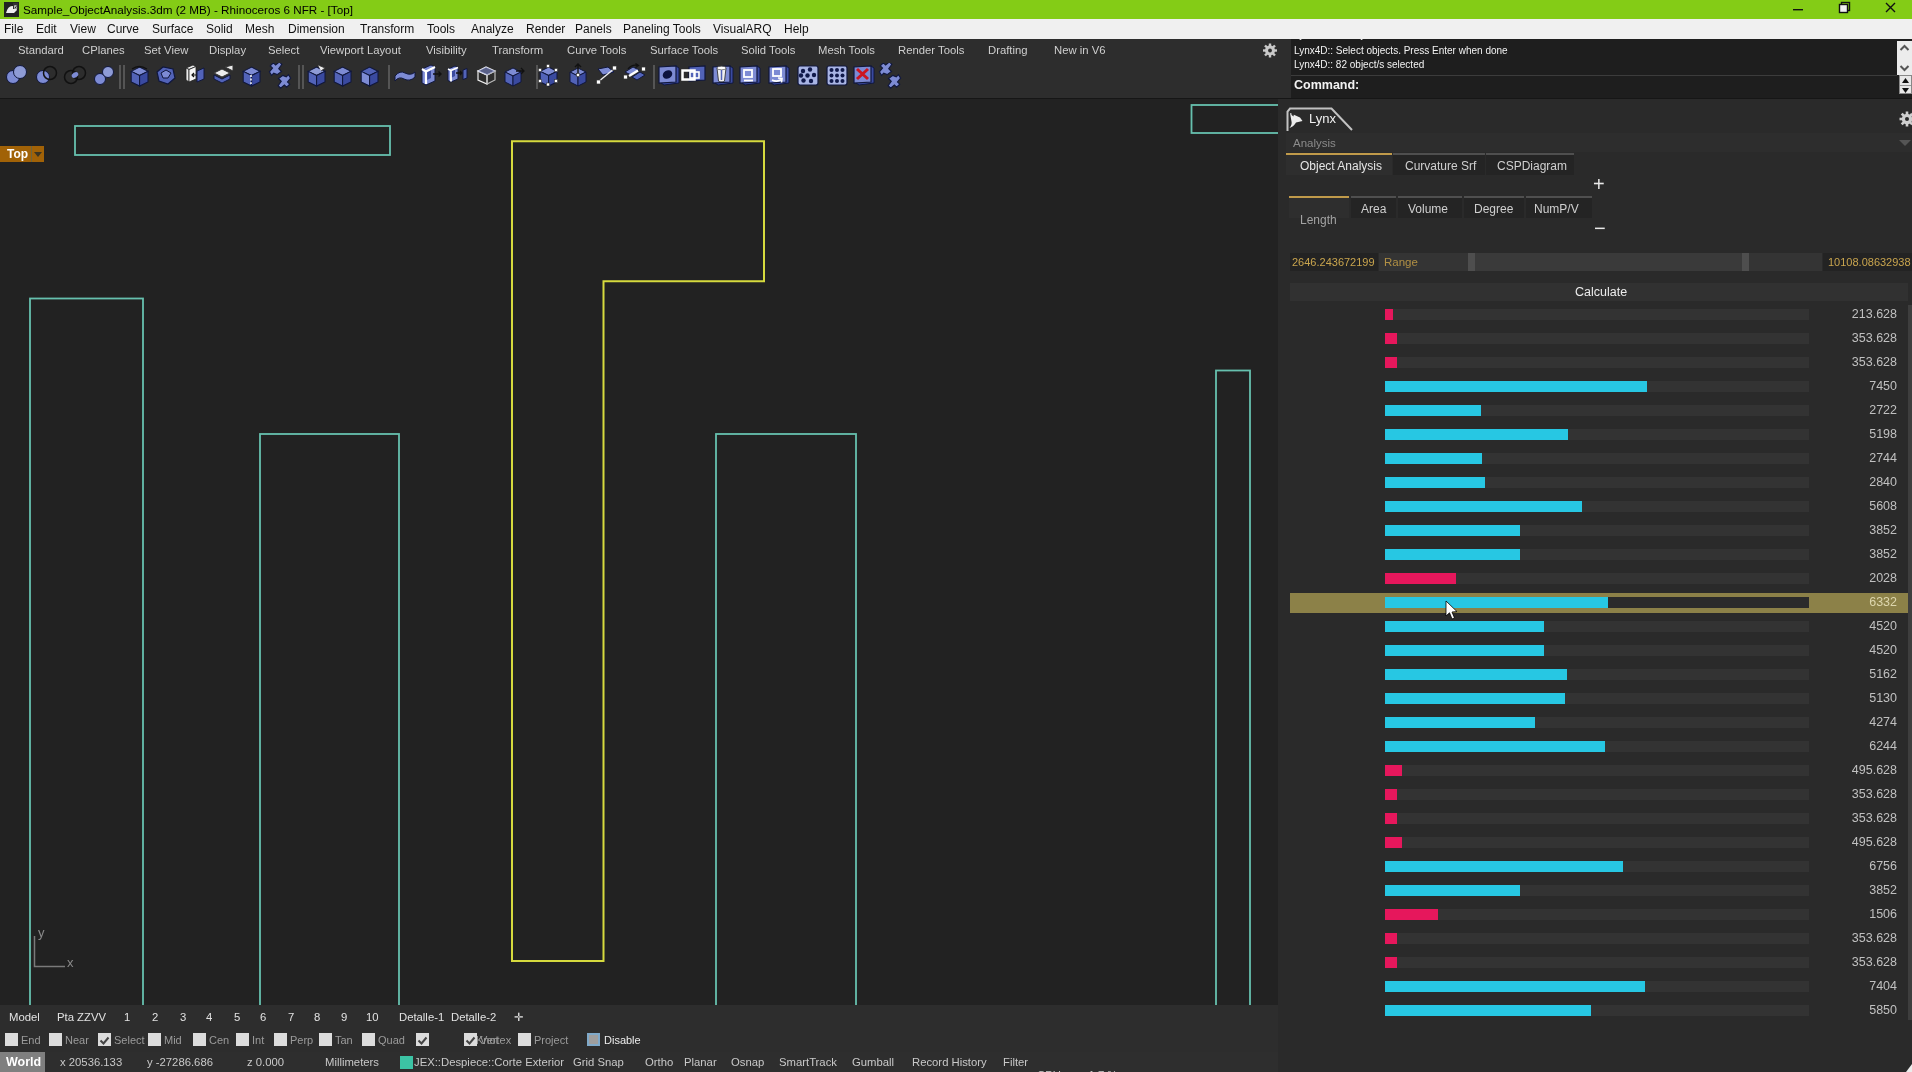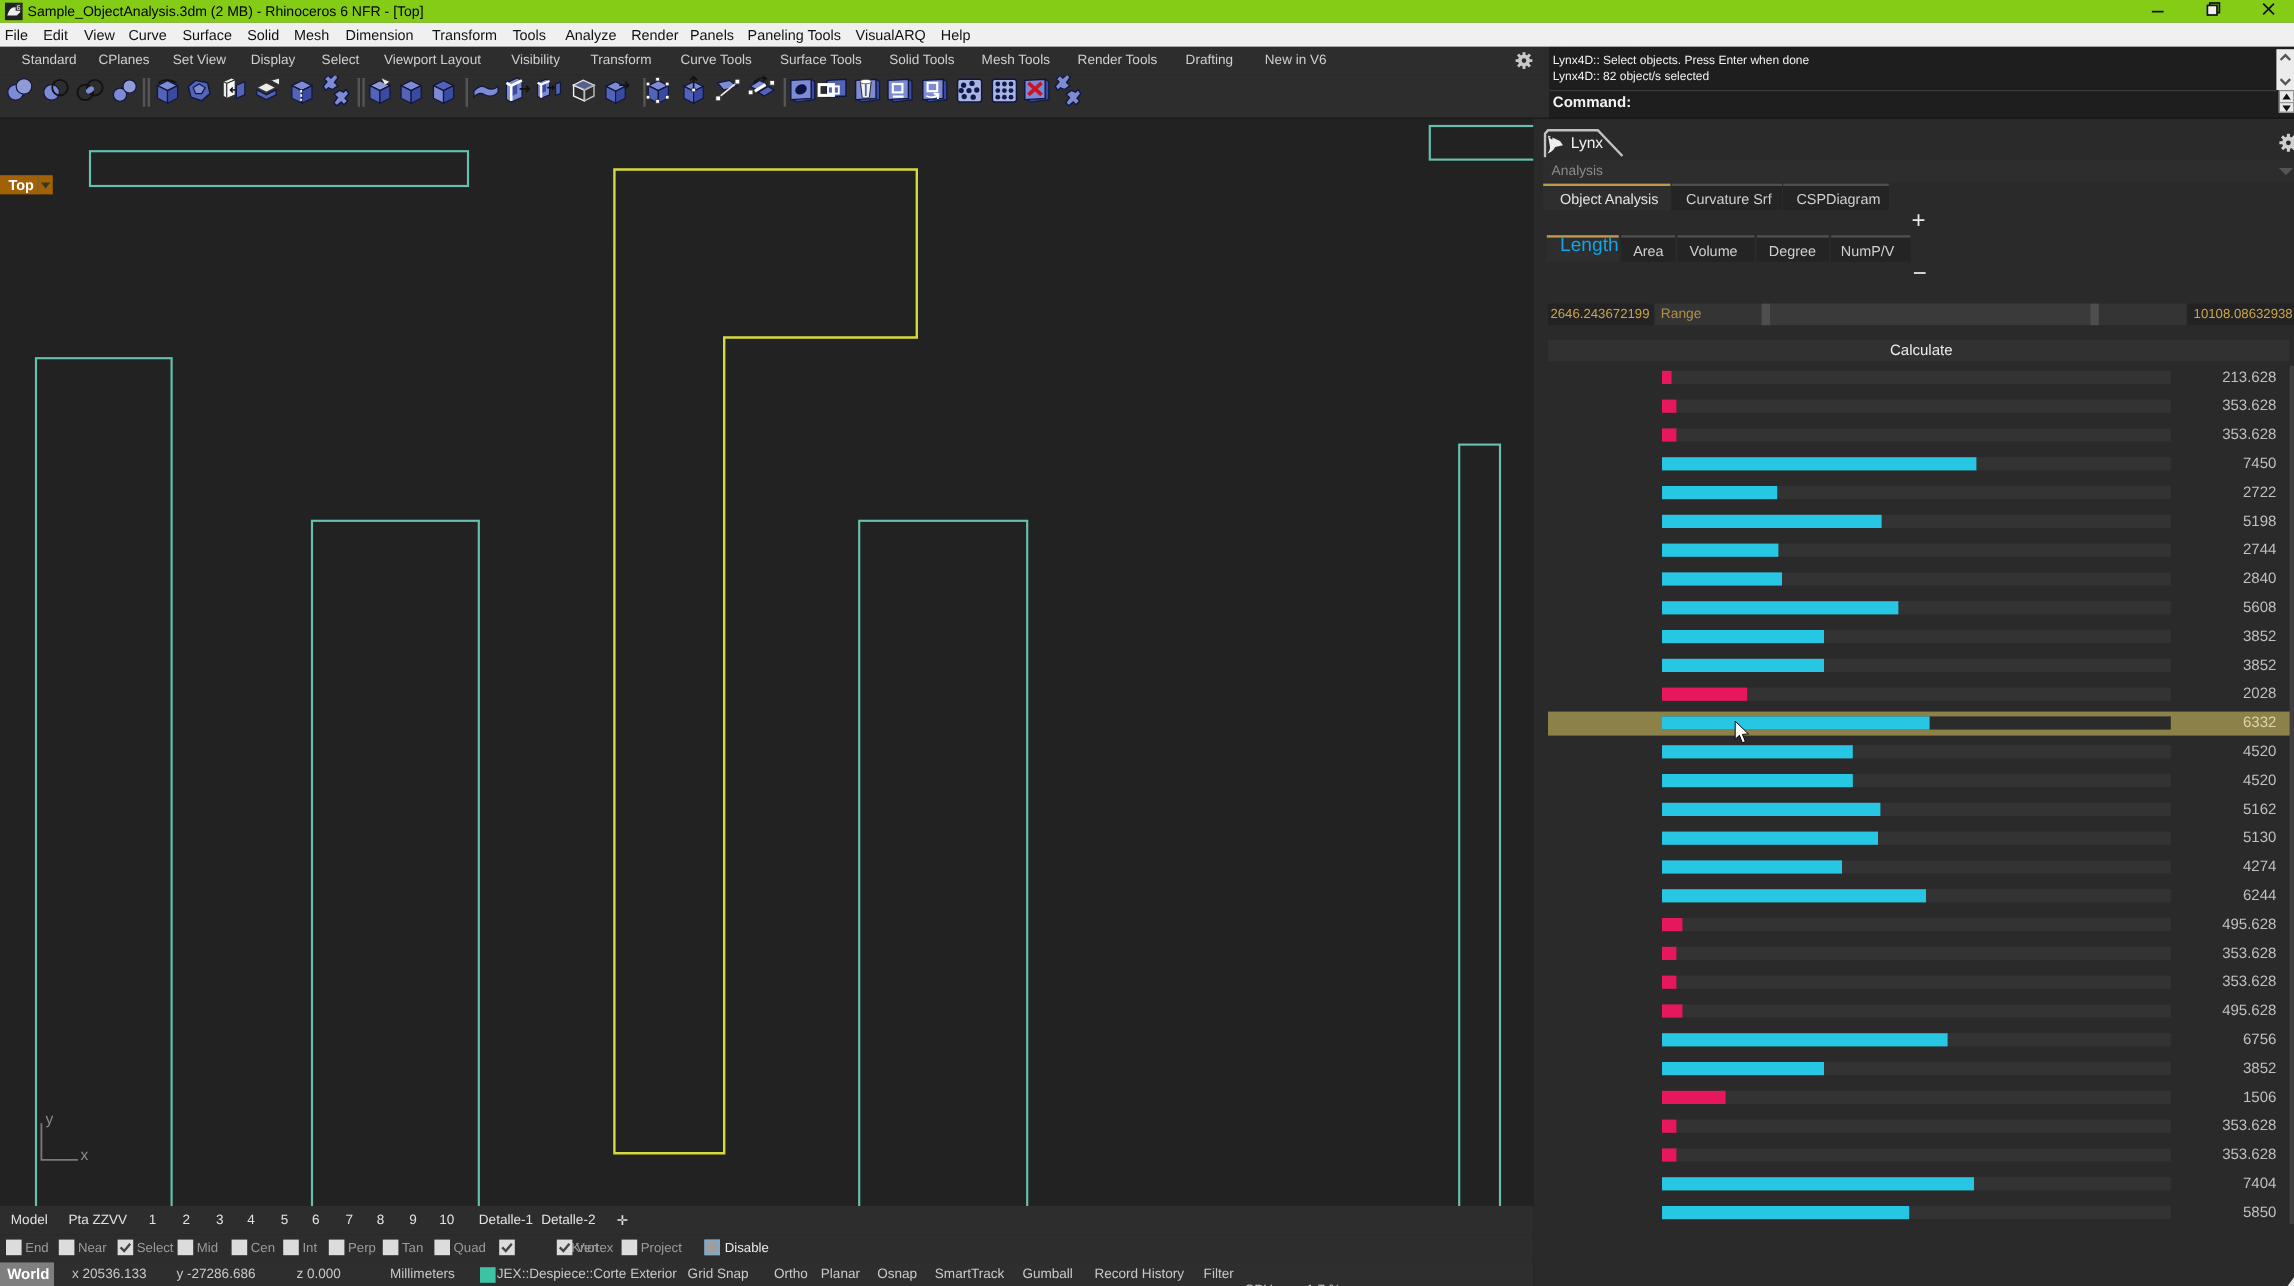--- a/index.html
+++ b/index.html
@@ -480,21 +480,21 @@
   <div class="abs" style="left:22px;top:60px;font-size:12px;color:#e4e4e4">Object Analysis</div>
   <div class="abs" style="left:127px;top:60px;font-size:12px;color:#cfcfcf">Curvature Srf</div>
   <div class="abs" style="left:219px;top:60px;font-size:12px;color:#cfcfcf">CSPDiagram</div>
   <div class="abs" style="left:315px;top:74px;font-size:20px;color:#e8e8e8">+</div>
 
   <div class="abs" style="left:11px;top:97.3px;width:60px;height:21.5px;background:#2e2e2e;border-top:2.5px solid #c09a4a"></div>
   <div class="abs" style="left:72.7px;top:97.3px;width:45px;height:21.5px;background:#242424;border-top:2px solid #4f4f4f"></div>
   <div class="abs" style="left:119.7px;top:97.3px;width:64px;height:21.5px;background:#242424;border-top:2px solid #4f4f4f"></div>
   <div class="abs" style="left:185.8px;top:97.3px;width:60px;height:21.5px;background:#242424;border-top:2px solid #4f4f4f"></div>
   <div class="abs" style="left:247.7px;top:97.3px;width:66px;height:21.5px;background:#242424;border-top:2px solid #4f4f4f"></div>
-  <div class="abs" style="left:22px;top:97px;font-size:16px;color:#0ea5e9">Length</div>
+  <div class="abs" style="left:22px;top:114px;font-size:12px;color:#a3a3a3">Length</div>
   <div class="abs" style="left:83px;top:103px;font-size:12px;color:#cfcfcf">Area</div>
   <div class="abs" style="left:130px;top:103px;font-size:12px;color:#cfcfcf">Volume</div>
   <div class="abs" style="left:196px;top:103px;font-size:12px;color:#cfcfcf">Degree</div>
   <div class="abs" style="left:256px;top:103px;font-size:12px;color:#cfcfcf">NumP/V</div>
   <div class="abs" style="left:316px;top:118px;font-size:20px;color:#e8e8e8">−</div>
 
   <div class="abs" style="left:12px;top:154px;width:88px;height:18px;background:#232323"></div>
   <div class="abs" style="left:14px;top:157px;font-size:11px;color:#c9a54e">2646.243672199</div>
   <div class="abs" style="left:101px;top:154px;width:443px;height:18px;background:#343434"></div>
   <div class="abs" style="left:106px;top:157px;font-size:11.5px;color:#b19044">Range</div>

